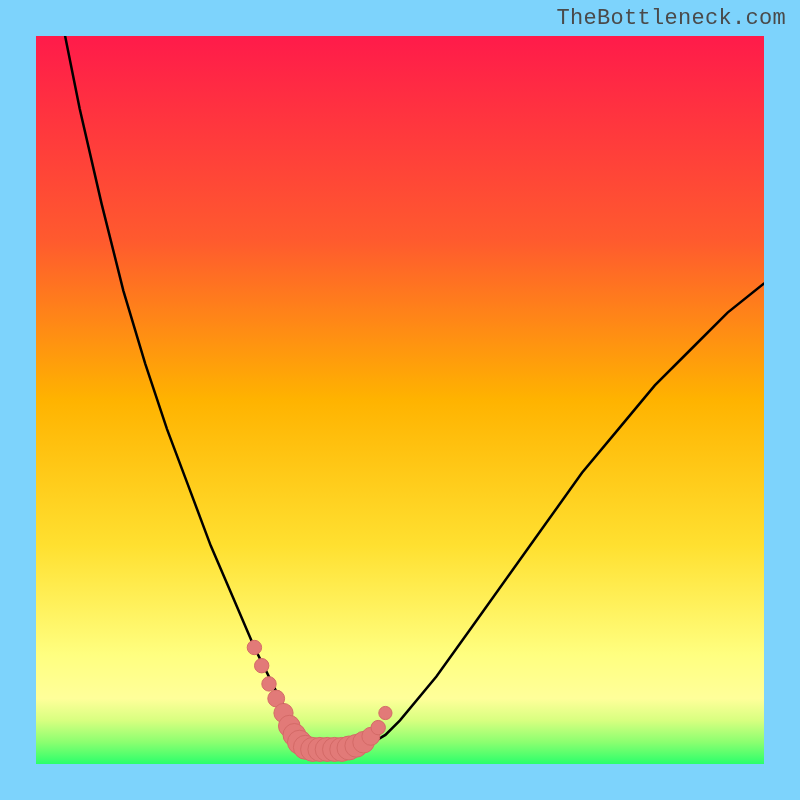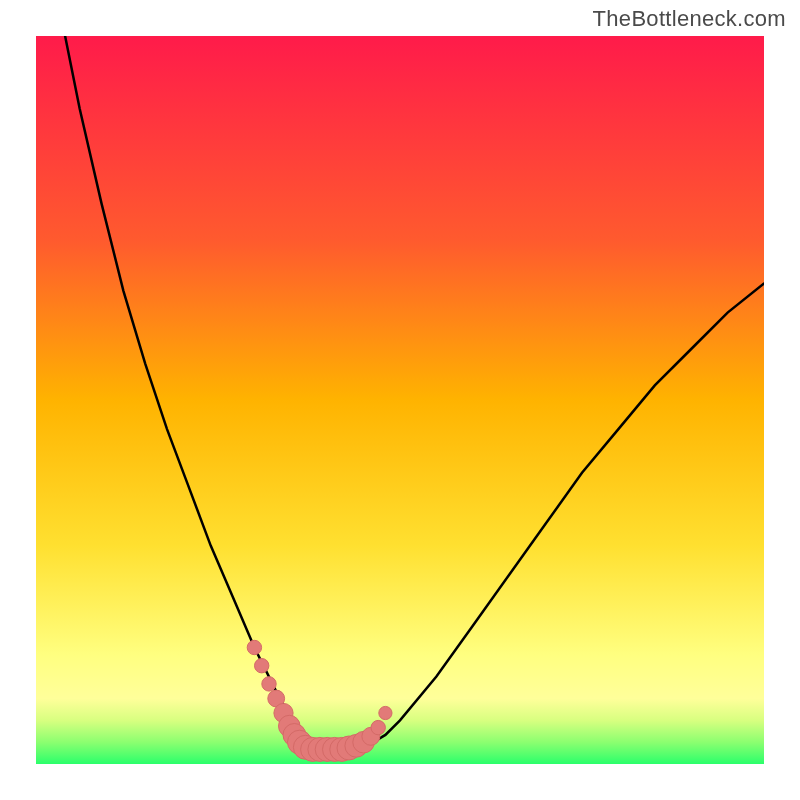--- a/index.html
+++ b/index.html
@@ -10,21 +10,22 @@
     background: #000;
     font-family: Arial, Helvetica, sans-serif;
     overflow: hidden;
   }
   .frame {
     position: absolute;
     left: 0;
     top: 0;
     width: 800px;
     height: 800px;
-    background: #ffffff;
+    background: #7dd3fc;
+    font-family: Liberation Mono, monospace;
   }
   .plot {
     position: absolute;
     left: 36px;
     top: 36px;
     width: 728px;
     height: 728px;
   }
   .watermark {
     position: absolute;

